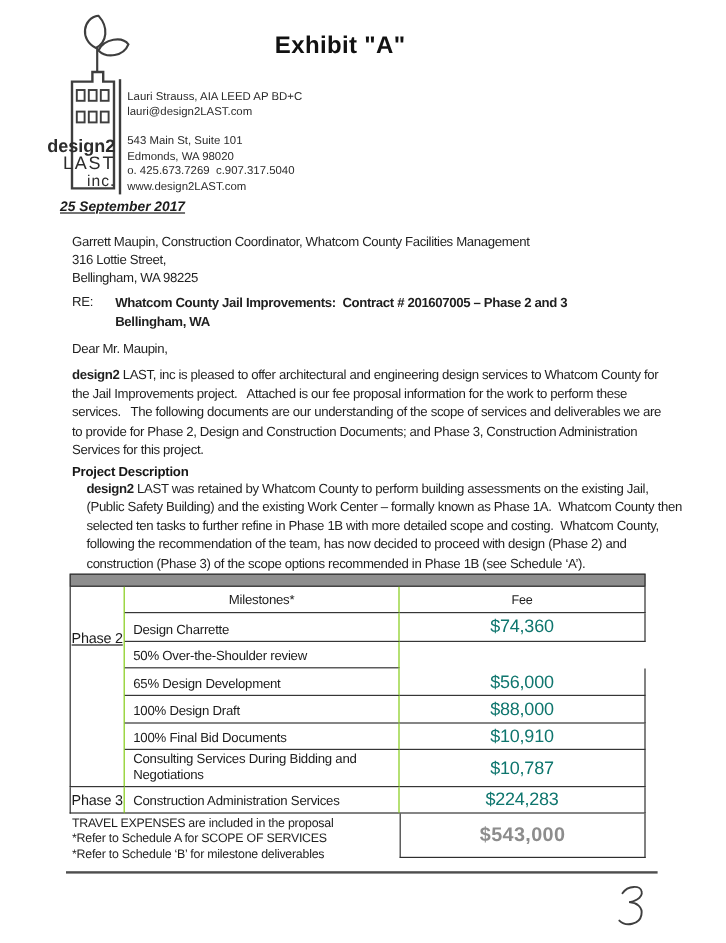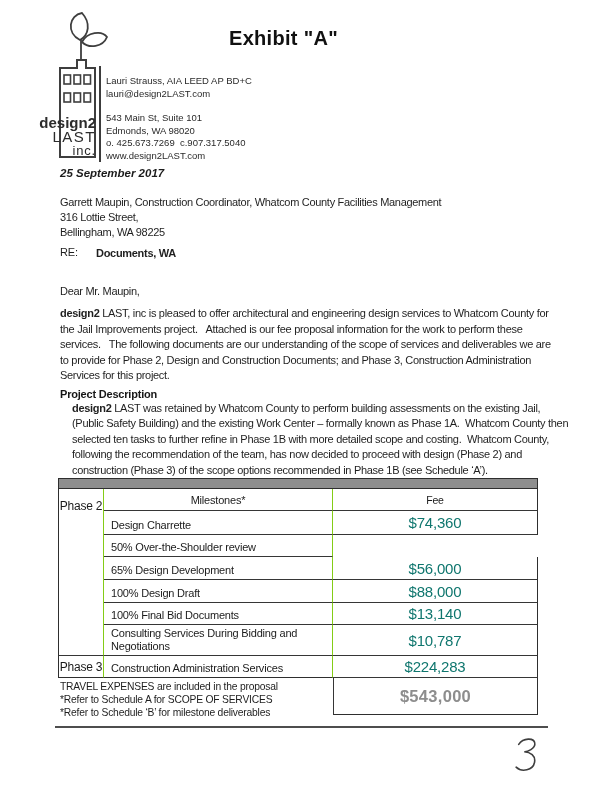--- a/index.html
+++ b/index.html
@@ -18,21 +18,21 @@
   .logo-svg { left:45px; top:12px; }
   .brand { left:18px; top:116px; width:78px; text-align:right; color:#2c2c2c; line-height:14px; }
   .brand .l1 { font-size:15px; font-weight:700; }
   .brand .l2 { font-size:15px; letter-spacing:1.5px; }
   .brand .l3 { font-size:13px; letter-spacing:.8px; }
   .lh-divider { left:99px; top:66px; width:2px; height:96px; background:#3c3c3c; }
   .contact { left:106px; color:#2a2a2a; font-size:9.5px; line-height:12.5px; }
   .contact-a { top:75px; }
   .contact-b { top:112px; }
 
-  .date-line { left:60px; top:167px; font-size:11.5px; font-weight:700; font-style:italic; color:#1c1c1c; }
+  .date-line { left:50px; top:167px; font-size:11.5px; font-weight:700; font-style:italic; text-decoration:underline; color:#1c1c1c; }
 
   .bodytext { font-size:11px; letter-spacing:-0.3px; color:#1f1f1f; line-height:15px; }
   .recipient { left:60px; top:195px; }
   .re-label { left:60px; top:246px; font-size:11px; letter-spacing:-0.2px; color:#1f1f1f; }
   .re-subject { left:96px; top:246px; font-weight:700; line-height:15.5px; }
   .salutation { left:60px; top:284px; }
   .para1 { left:60px; top:306px; line-height:15.6px; }
   .pd-head { left:60px; top:388px; font-size:11px; font-weight:700; letter-spacing:-0.2px; color:#161616; }
   .para2 { left:72px; top:401px; line-height:15.4px; }
 
@@ -43,21 +43,21 @@
     grid-template-columns:46px 229px 205px;
     grid-template-rows:11px 22px 24px 22px 23px 23px 22px 31px 22px 37px;
     font-size:11px; letter-spacing:-0.2px; color:#1b1b1b;
   }
   .fee-table > div { box-sizing:border-box; }
   .t-graybar { grid-area:1/1/2/4; background:#8e8e8e; border:1.5px solid #2e2e2e; border-bottom-width:1px; }
   .cell { display:flex; }
   .bl { border-left:1.5px solid #2e2e2e; }
   .br1 { border-right:1px solid #84cc16; } .br2 { border-right:1.5px solid #2e2e2e; }
   .bb1 { border-bottom:1px solid #363636; } .bb2 { border-bottom:1.5px solid #2e2e2e; }
-  .t-phase2 { grid-area:2/1/9/2; justify-content:center; padding-top:10px; font-size:12px; }
+  .t-phase2 { grid-area:2/1/9/2; justify-content:center; padding-top:36px; font-size:12px;text-decoration:underline; }
   .t-phase3 { grid-area:9/1/10/2; justify-content:center; align-items:center; font-size:12px; }
   .t-hm { grid-area:2/2/3/3; justify-content:center; align-items:center; }
   .t-hf { grid-area:2/3/3/4; justify-content:center; align-items:center; font-size:10.5px; }
   .m-cell { align-items:flex-end; padding:0 6px 3px 7px; line-height:12.5px; }
   .f-cell { justify-content:center; align-items:center; font-size:15px; color:#0f766e; }
   .t-cas { grid-area:9/2/10/3; }
   .t-f224 { grid-area:9/3/10/4; }
   .t-notes { grid-area:10/1/11/3; display:block; padding:3px 0 0 2px; font-size:10.3px; letter-spacing:-0.2px; line-height:12.8px; color:#1e1e1e; }
   .t-total { grid-area:10/3/11/4; justify-content:center; align-items:center;
              border-left:1px solid #363636; font-size:16.5px; font-weight:700; color:#8d8d8d; letter-spacing:.3px; }
@@ -111,21 +111,22 @@
   <div class="abs date-line">25 September 2017</div>
 
   <div class="abs bodytext recipient">
     <div class="pre">Garrett Maupin, Construction Coordinator, Whatcom County Facilities Management</div>
     <div class="pre">316 Lottie Street,</div>
     <div class="pre">Bellingham, WA 98225</div>
   </div>
 
   <div class="abs re-label">RE:</div>
   <div class="abs bodytext re-subject">
-    <div class="pre">Documents, WA</div>
+    <div class="pre">Whatcom County Jail Improvements:  Contract # 201607005 – Phase 2 and 3</div>
+    <div class="pre">Bellingham, WA</div>
   </div>
 
   <div class="abs bodytext salutation pre">Dear Mr. Maupin,</div>
 
   <div class="abs bodytext para1">
     <div class="pre"><span class="b">design2</span><span> LAST, inc is pleased to offer architectural and engineering design services to Whatcom County for</span></div>
     <div class="pre">the Jail Improvements project.   Attached is our fee proposal information for the work to perform these</div>
     <div class="pre">services.   The following documents are our understanding of the scope of services and deliverables we are</div>
     <div class="pre">to provide for Phase 2, Design and Construction Documents; and Phase 3, Construction Administration</div>
     <div class="pre">Services for this project.</div>
@@ -152,21 +153,21 @@
 
     <div class="cell m-cell br1 bb1" style="grid-area:4/2/5/3">50% Over-the-Shoulder review</div>
 
     <div class="cell m-cell br1 bb1" style="grid-area:5/2/6/3">65% Design Development</div>
     <div class="cell f-cell br2 bb1" style="grid-area:5/3/6/4">$56,000</div>
 
     <div class="cell m-cell br1 bb1" style="grid-area:6/2/7/3">100% Design Draft</div>
     <div class="cell f-cell br2 bb1" style="grid-area:6/3/7/4">$88,000</div>
 
     <div class="cell m-cell br1 bb1" style="grid-area:7/2/8/3">100% Final Bid Documents</div>
-    <div class="cell f-cell br2 bb1" style="grid-area:7/3/8/4">$13,140</div>
+    <div class="cell f-cell br2 bb1" style="grid-area:7/3/8/4">$10,910</div>
 
     <div class="cell m-cell br1 bb1" style="grid-area:8/2/9/3">Consulting Services During Bidding and Negotiations</div>
     <div class="cell f-cell br2 bb1" style="grid-area:8/3/9/4">$10,787</div>
 
     <div class="cell t-phase3 bl br1 bb2">Phase 3</div>
     <div class="cell m-cell t-cas br1 bb2">Construction Administration Services</div>
     <div class="cell f-cell t-f224 br2 bb1">$224,283</div>
 
     <div class="t-notes">
       <div class="pre">TRAVEL EXPENSES are included in the proposal</div>

